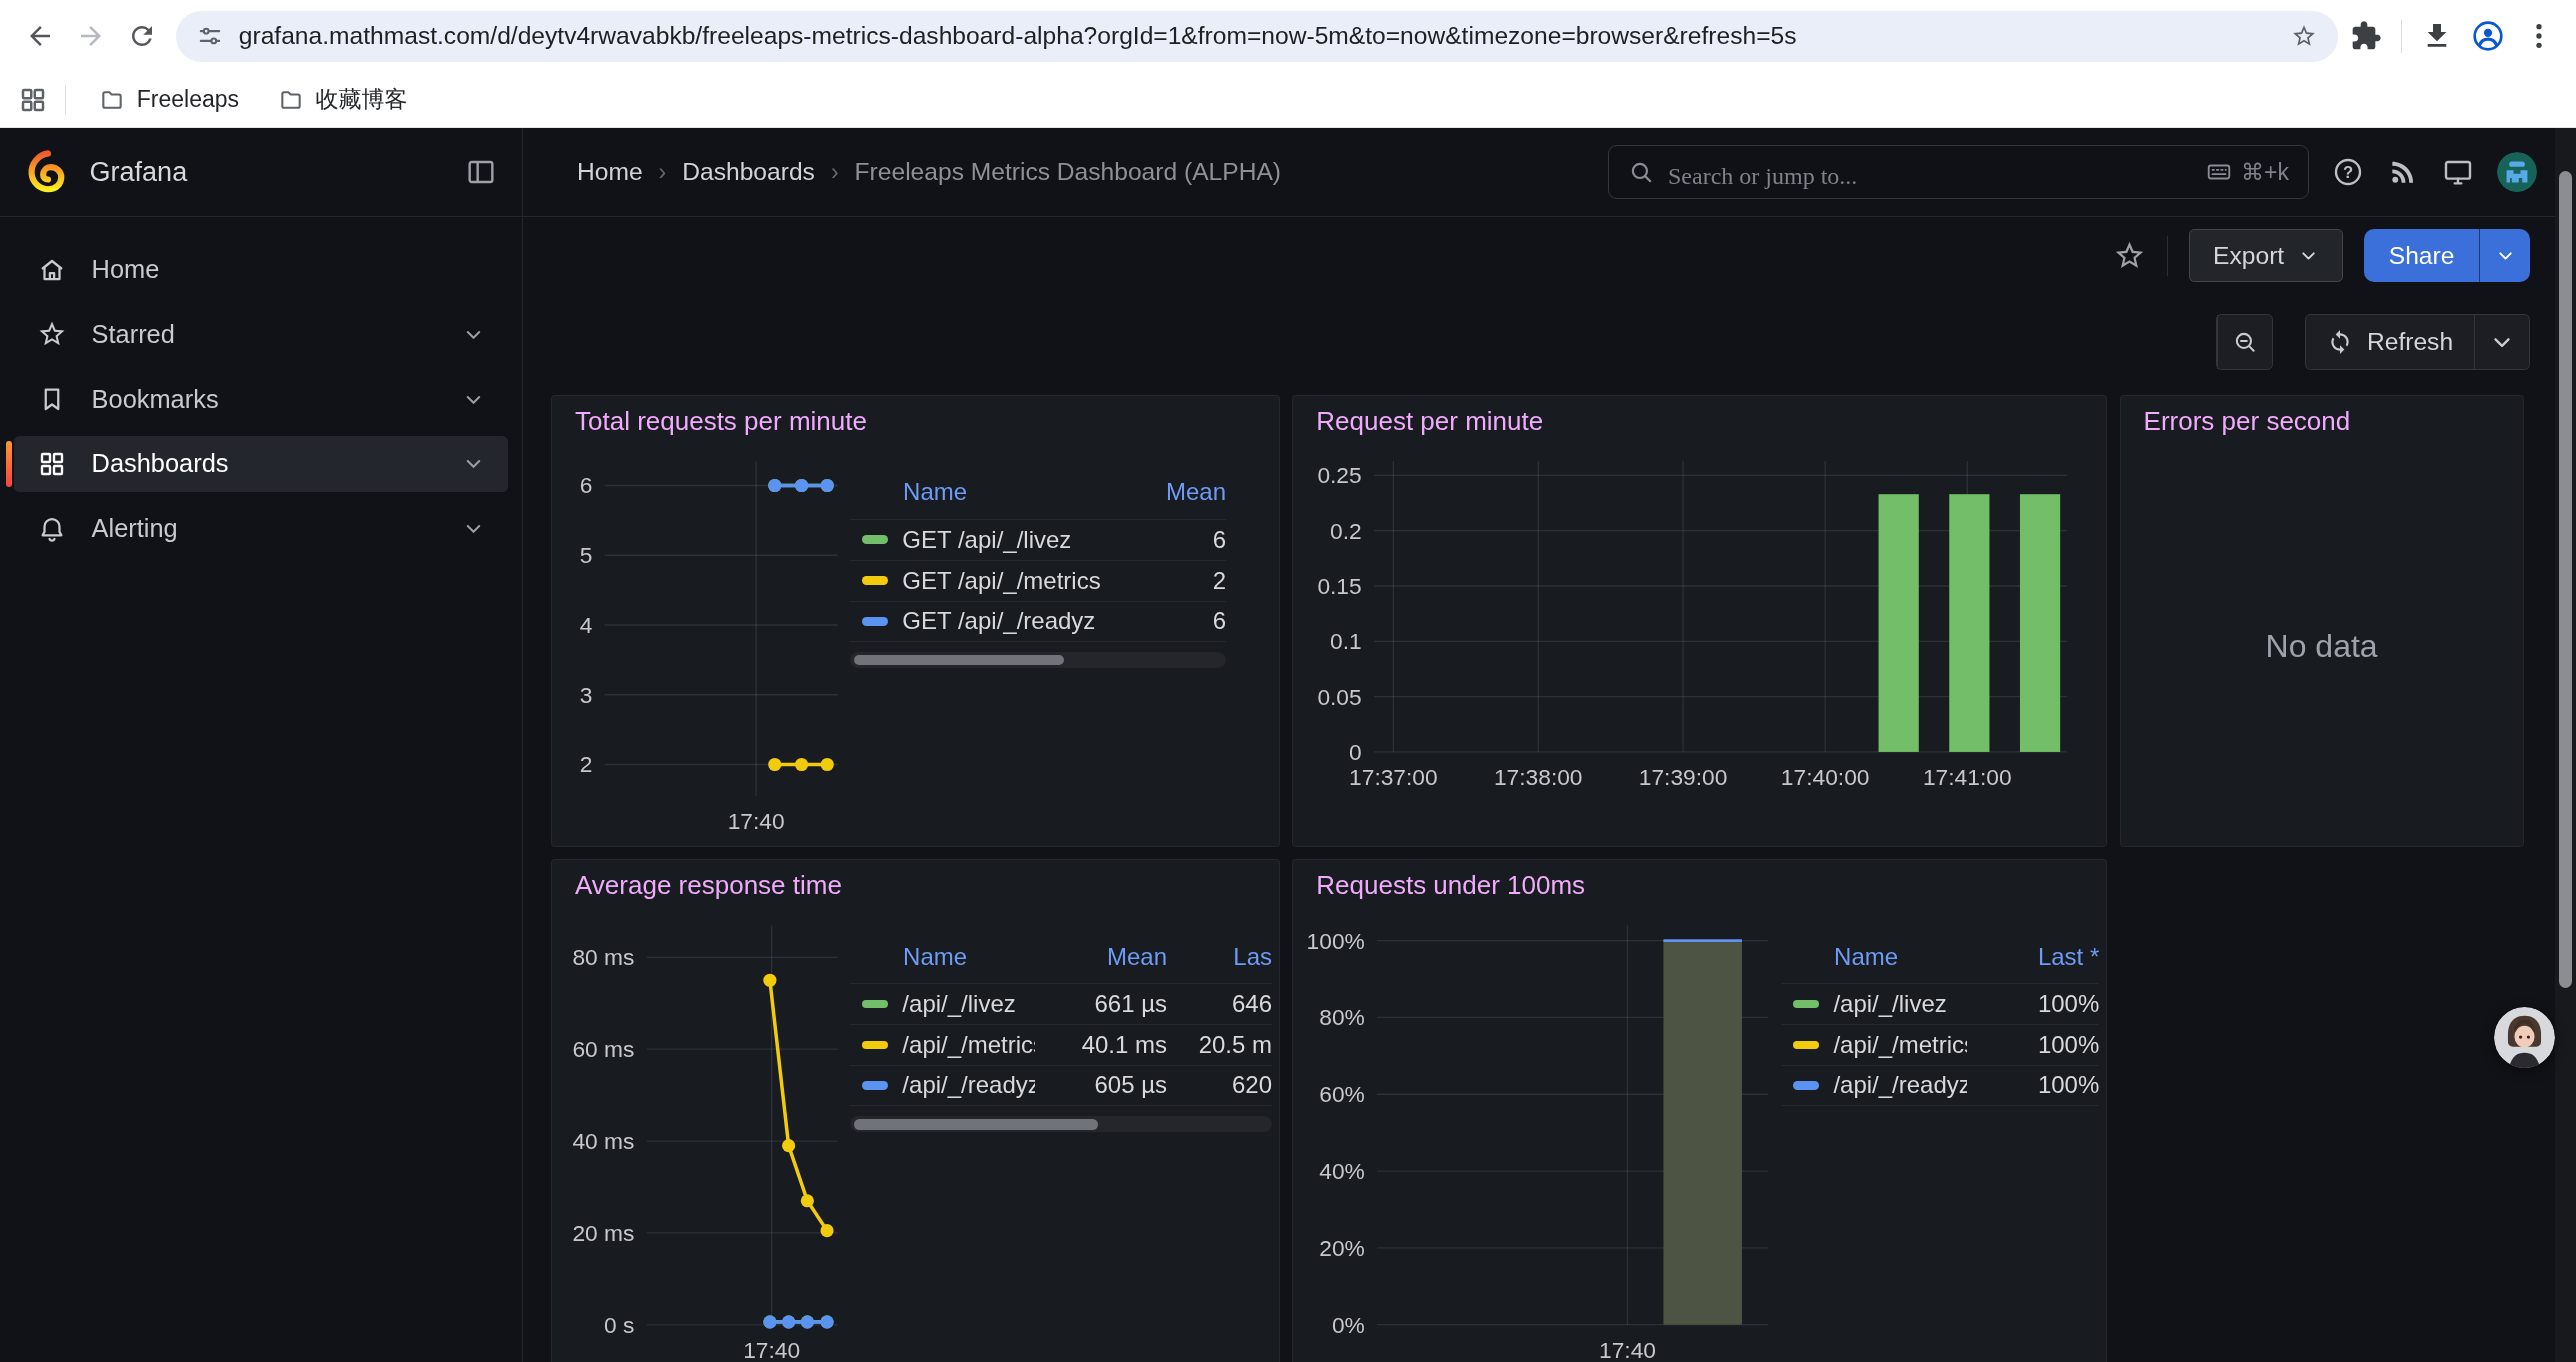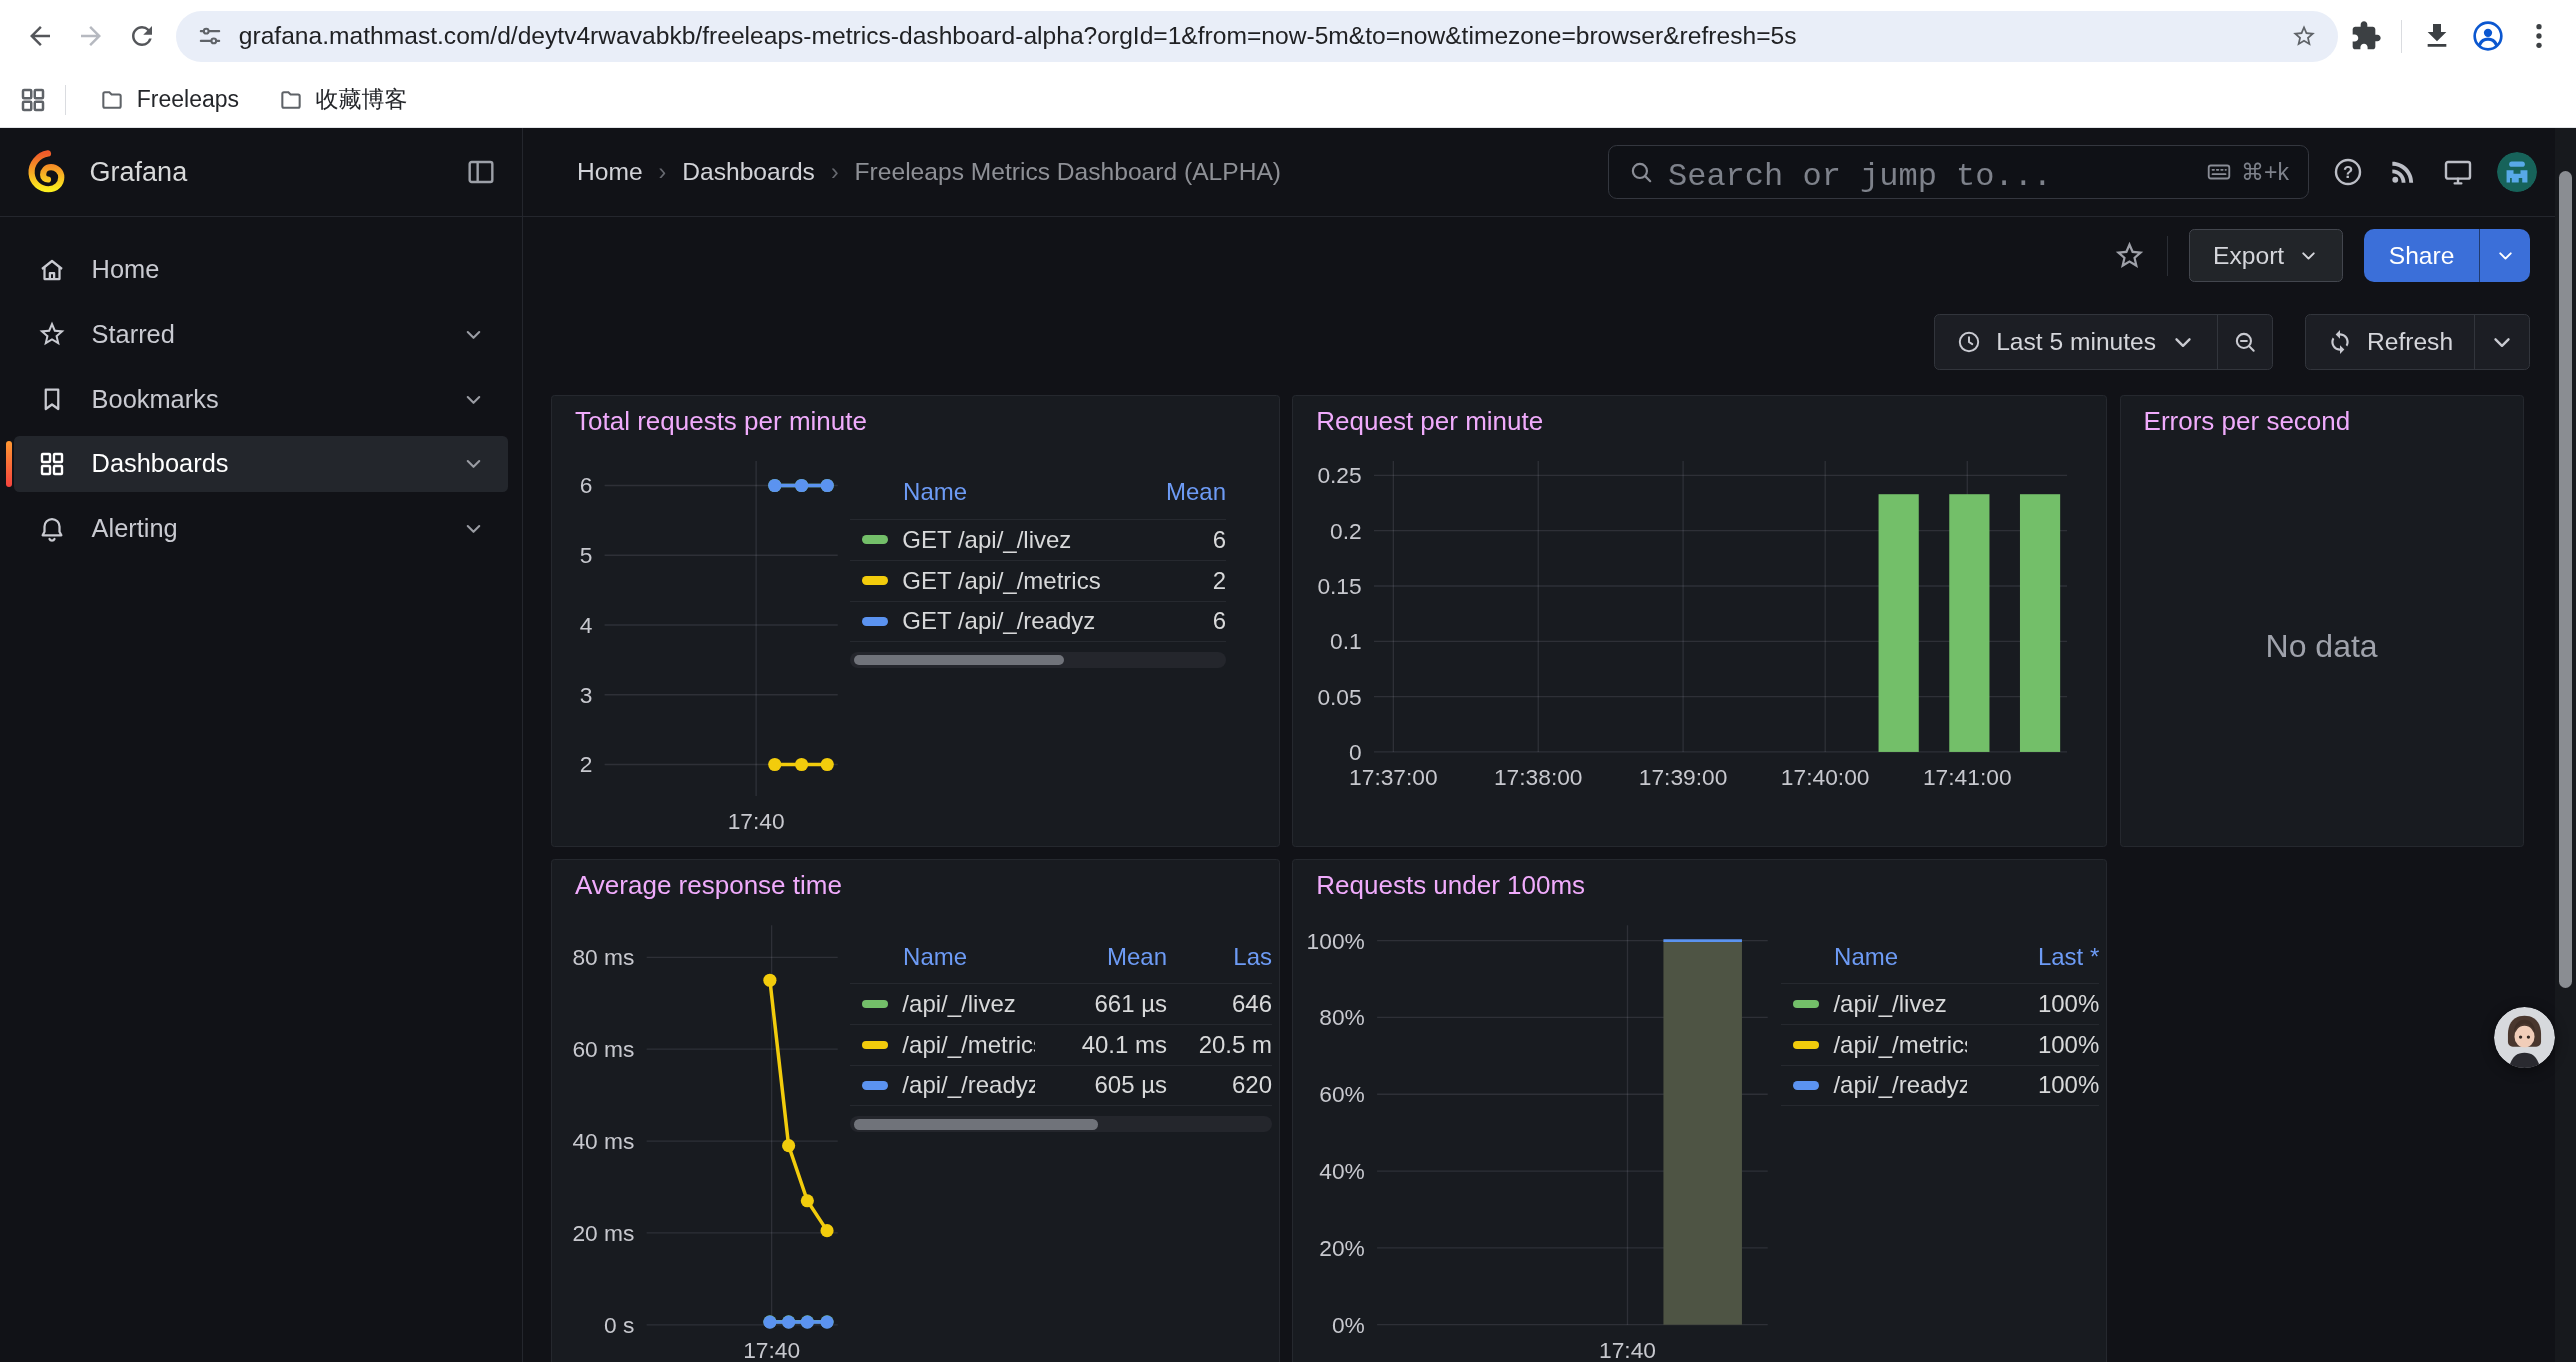--- a/index.html
+++ b/index.html
@@ -31,21 +31,21 @@
   .gnav { height:89px; display:flex; flex-shrink:0; }
   .gnav-left { width:523px; flex-shrink:0; border-right:0.9px solid #24262d; border-bottom:0.9px solid #24262d; display:flex; align-items:center; padding:0 24.6px; gap:19px; }
   .brand { font-size:27px; font-weight:500; color:#d8d9da; flex:1; }
   .toggle-btn { color:#9da0a8; } .toggle-btn svg { width:32px; height:32px; }
   .gnav-right { flex:1; border-bottom:0.9px solid #24262d; display:flex; align-items:center; padding:0 39px 0 54px; gap:23px; min-width:0; }
   .breadcrumb { display:flex; align-items:center; gap:16px; font-size:24.6px; white-space:nowrap; }
   .crumb { color:#d2d3d8; } .crumb.current { color:#8e9096; }
   .crumb-sep { color:#66686f; font-size:23px; }
   .search-box { margin-left:auto; width:701px; height:54px; background:#0f1116; border:0.9px solid #34373f; border-radius:8.8px; display:flex; align-items:center; padding:0 19px; gap:14px; flex-shrink:0; }
   .search-box svg { width:26px; height:26px; color:#8a8d96; flex-shrink:0; }
-  .search-box input { flex:1; border:none; outline:none; background:transparent; font-size:32px; color:#c9cad1; font-family:Liberation Mono, monospace; min-width:0;margin-top:8px; }
+  .search-box input { flex:1; border:none; outline:none; background:transparent; font-size:24px; color:#c9cad1; font-family:Liberation Serif, serif; min-width:0;margin-top:8px; }
   .search-box input::placeholder { color:#7e828b; }
   .kbd-hint { display:flex; align-items:center; gap:8.8px; color:#7e828b; font-size:23px; flex-shrink:0; }
   .gnav-icons { display:flex; align-items:center; gap:23px; }
   .icon-btn { color:#bcbec6; } .icon-btn svg { width:32px; height:32px; }
   .g-avatar { width:40px; height:40px; border-radius:50%; overflow:hidden; }
 
   .app-body { flex:1; display:flex; min-height:0; }
   .sidebar { width:523px; flex-shrink:0; border-right:0.9px solid #24262d; padding:24.6px 14px; display:flex; flex-direction:column; gap:8.8px; }
   .side-item { height:56px; display:flex; align-items:center; gap:24.6px; padding:0 23px; border-radius:5.3px; font-size:25.4px; color:#c9cad1; position:relative; }
   .side-item svg { width:30px; height:30px; flex-shrink:0; }
@@ -326,30 +326,20 @@
           <span class="share-chev">
             <svg viewBox="0 0 24 24" fill="none" stroke="currentColor" stroke-width="2.2" stroke-linecap="round" stroke-linejoin="round">
                 <path d="M6 9.5l6 6 6-6"></path>
               </svg>
           </span>
         </div>
       </div>
 
       <div class="time-row">
         <div class="tp-group">
-          <div class="tp-main">
-            <svg viewBox="0 0 24 24" fill="none" stroke="currentColor" stroke-width="1.8">
-                <circle cx="12" cy="12" r="8.5"></circle>
-                <path d="M12 7.5V12l3 2" stroke-linecap="round"></path>
-              </svg>
-            <span>Last 5 minutes</span>
-            <svg class="tp-chev" viewBox="0 0 24 24" width="21" height="21" fill="none" stroke="currentColor" stroke-width="2.2" stroke-linecap="round" stroke-linejoin="round">
-                <path d="M6 9.5l6 6 6-6"></path>
-              </svg>
-          </div>
           <div class="tp-sep"></div>
           <div class="tp-square">
             <svg viewBox="0 0 24 24" fill="none" stroke="currentColor" stroke-width="1.9">
                 <circle cx="11" cy="11" r="6.5"></circle>
                 <path d="M8.3 11h5.4M15.8 15.8L20 20" stroke-linecap="round"></path>
               </svg>
           </div>
         </div>
         <div class="tp-group">
           <div class="tp-main">

